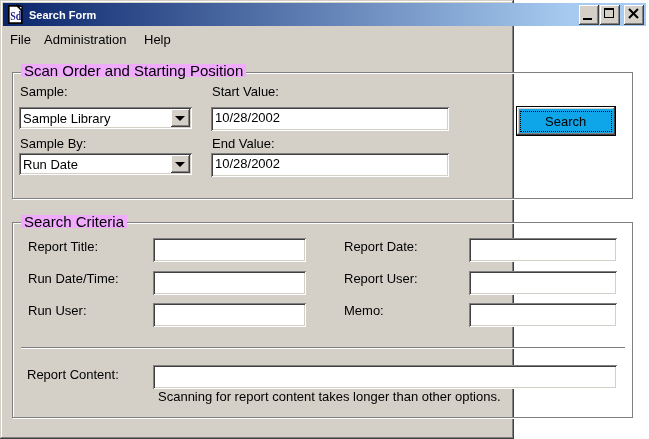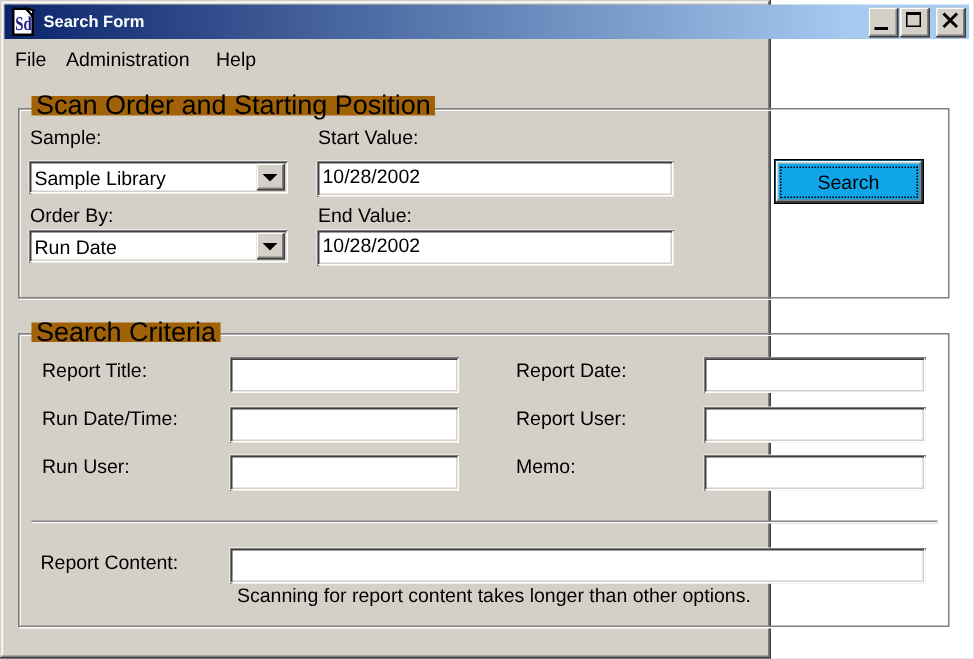--- a/index.html
+++ b/index.html
@@ -9,21 +9,21 @@
              inset -2px -2px 0 #808080, inset 2px 2px 0 #FFFFFF;}
 .t{position:absolute;font-size:13px;line-height:13px;color:#000;white-space:nowrap;}
 #titlebar{position:absolute;left:3px;top:3px;width:643px;height:23px;
   background:linear-gradient(to right,#0A246A,#A6CAF0 88%);}
 #title{position:absolute;left:26px;top:5px;font-size:11px;line-height:15px;font-weight:bold;color:#FFF;}
 .tbtn{position:absolute;top:2px;width:20px;height:20px;background:#D4D0C8;
   box-shadow:inset -1px -1px 0 #404040, inset 1px 1px 0 #FFFFFF,
              inset -2px -2px 0 #808080, inset 2px 2px 0 #D4D0C8;}
 .gbox{position:absolute;border:1px solid #808080;
   box-shadow:1px 1px 0 #FFF, inset 1px 1px 0 #FFF;}
-.glab{position:absolute;background:#a16207;font-size:18px;line-height:13px;padding:0 3px;}
+.glab{position:absolute;background:#f0abfc;font-size:15px;line-height:13px;padding:0 3px;}
 .field{position:absolute;background:#FFF;
   box-shadow:inset 1px 1px 0 #808080, inset -1px -1px 0 #FFF,
              inset 2px 2px 0 #404040, inset -2px -2px 0 #D4D0C8;}
 .field .tx{position:absolute;left:4px;top:5px;font-size:13px;line-height:13px;}
 .combo .cbtn{position:absolute;right:2px;top:2px;bottom:2px;width:19px;background:#D4D0C8;
   box-shadow:inset -1px -1px 0 #404040, inset 1px 1px 0 #FFFFFF,
              inset -2px -2px 0 #808080, inset 2px 2px 0 #D4D0C8;}
 .arr{position:absolute;left:4px;top:7px;width:0;height:0;
   border-left:5px solid transparent;border-right:5px solid transparent;border-top:5px solid #000;}
 </style>
@@ -62,21 +62,21 @@
   <div class="field combo" style="left:19px;top:107px;width:173px;height:22px">
     <div class="tx">Sample Library</div>
     <div class="cbtn">
         <div class="arr"></div>
       </div>
   </div>
   <div class="field" style="left:211px;top:107px;width:238px;height:24px">
     <div class="tx" style="top:4px">10/28/2002</div>
   </div>
 
-  <div class="t" style="left:20px;top:137px">Order By:</div>
+  <div class="t" style="left:20px;top:137px">Sample By:</div>
   <div class="t" style="left:212px;top:137px">End Value:</div>
   <div class="field combo" style="left:19px;top:153px;width:173px;height:22px">
     <div class="tx">Run Date</div>
     <div class="cbtn">
         <div class="arr"></div>
       </div>
   </div>
   <div class="field" style="left:211px;top:153px;width:238px;height:24px">
     <div class="tx" style="top:4px">10/28/2002</div>
   </div>

